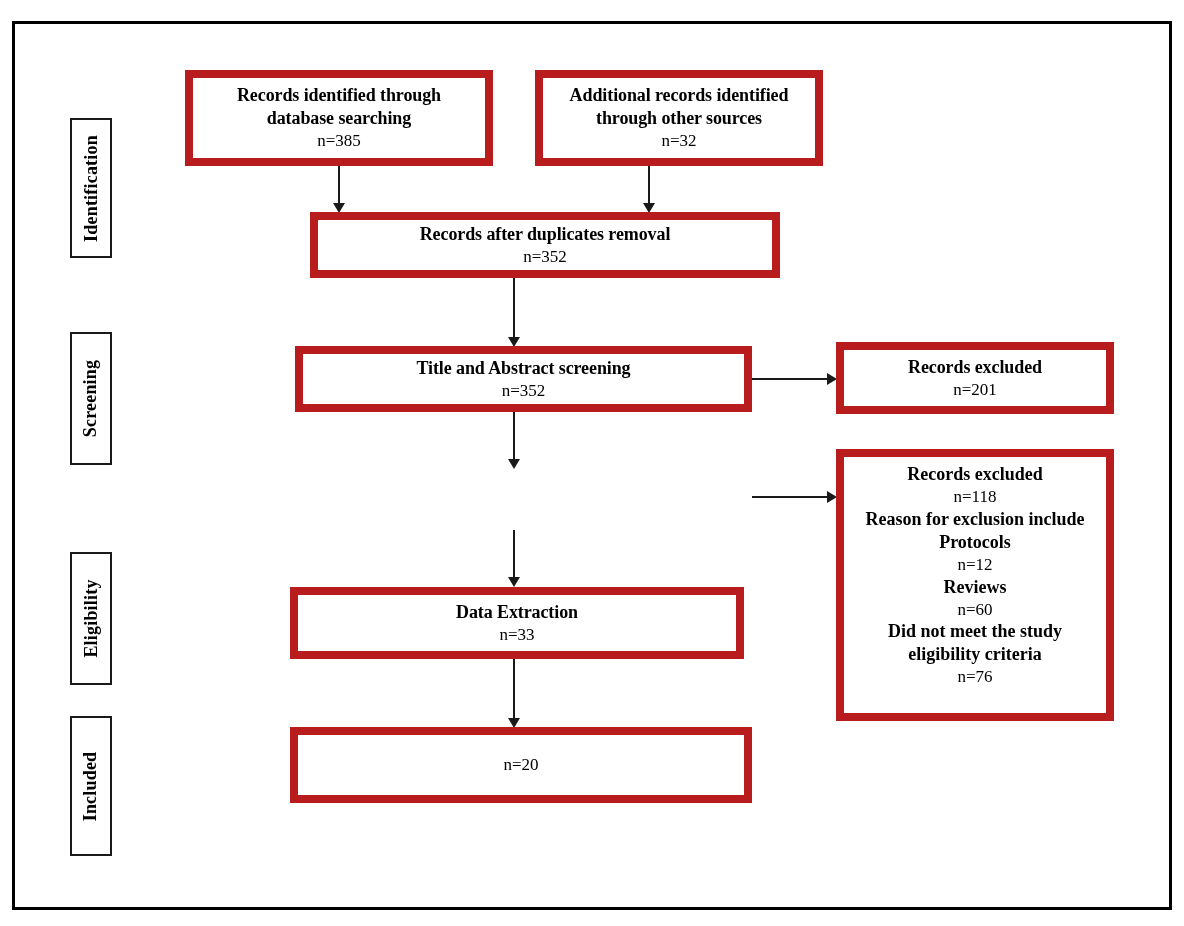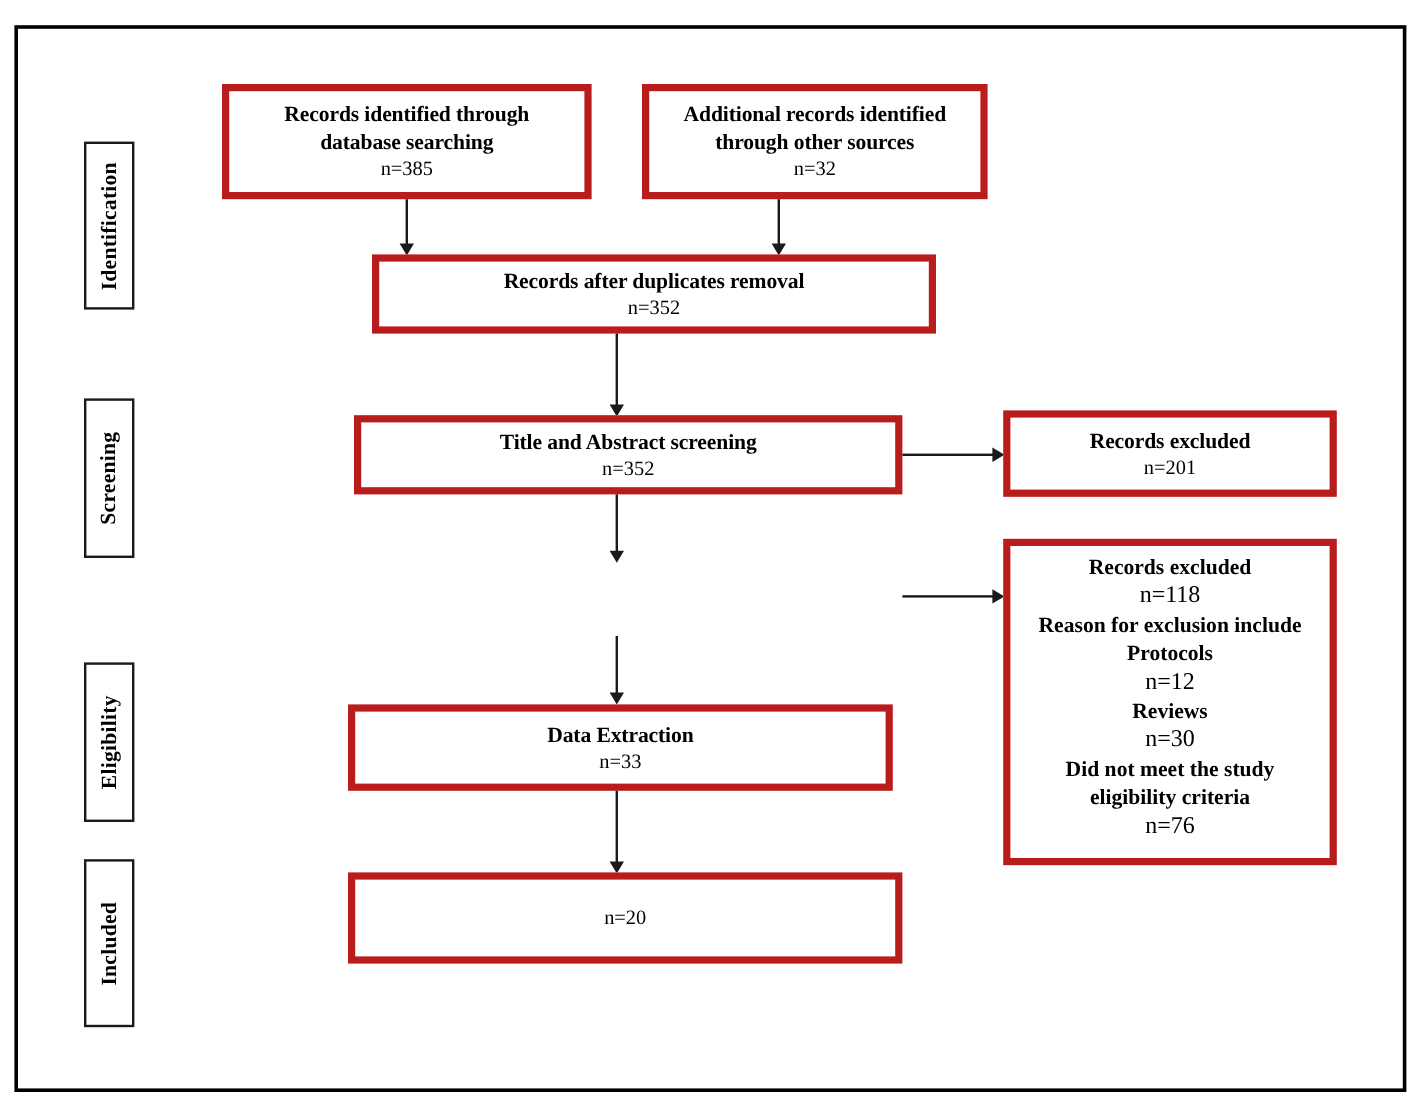--- a/index.html
+++ b/index.html
@@ -30,21 +30,21 @@
     height: 889px;
     border: 3px solid #000000;
     box-sizing: border-box;
     background: #ffffff;
   }
 
   
   .flow-box {
     position: absolute;
     box-sizing: border-box;
-    border: 6px solid #b91c1c;
+    border: 8px solid #b91c1c;
     background: #ffffff;
     display: flex;
     flex-direction: column;
     align-items: center;
     justify-content: center;
     text-align: center;
     line-height: 1.28;
     padding: 2px 6px;
   }
   .flow-box .ttl {
@@ -102,21 +102,21 @@
     border-top: 6px solid transparent;
     border-bottom: 6px solid transparent;
     border-left: 10px solid #1a1a1a;
   }
 
   
   .excl-line {
     display: block;
   }
   .excl-line.b { font-weight: bold; font-size: 18px; }
-  .excl-line.n { font-weight: normal; font-size: 20px; text-align: center; }
+  .excl-line.n { font-weight: normal; font-size: 17px; text-align: center; }
 </style>
 </head>
 <body>
 
 <div id="canvas">
 
   <div class="outer-frame"></div>
 
   <div class="stage-label" style="left:70px; top:118px; width:42px; height:140px;">
     <span>Identification</span>
@@ -180,21 +180,21 @@
   <div class="conn-h" style="left:752px; top:496px; width:76px;"></div>
   <div class="arrow-right" style="left:827px; top:491px;"></div>
 
   <div class="flow-box" style="left:836px; top:449px; width:278px; height:272px; justify-content:flex-start; padding-top:6px;">
     <div class="excl-line b">Records excluded</div>
     <div class="excl-line n">n=118</div>
     <div class="excl-line b">Reason for exclusion include</div>
     <div class="excl-line b">Protocols</div>
     <div class="excl-line n">n=12</div>
     <div class="excl-line b">Reviews</div>
-    <div class="excl-line n">n=30</div>
+    <div class="excl-line n">n=60</div>
     <div class="excl-line b">Did not meet the study</div>
     <div class="excl-line b">eligibility criteria</div>
     <div class="excl-line n">n=76</div>
   </div>
 
   <div class="conn-v" style="left:513px; top:530px; height:50px;"></div>
   <div class="arrow-down" style="left:508px; top:577px;"></div>
 
   <div class="flow-box" style="left:290px; top:587px; width:454px; height:72px;">
     <div class="ttl">Data Extraction</div>

